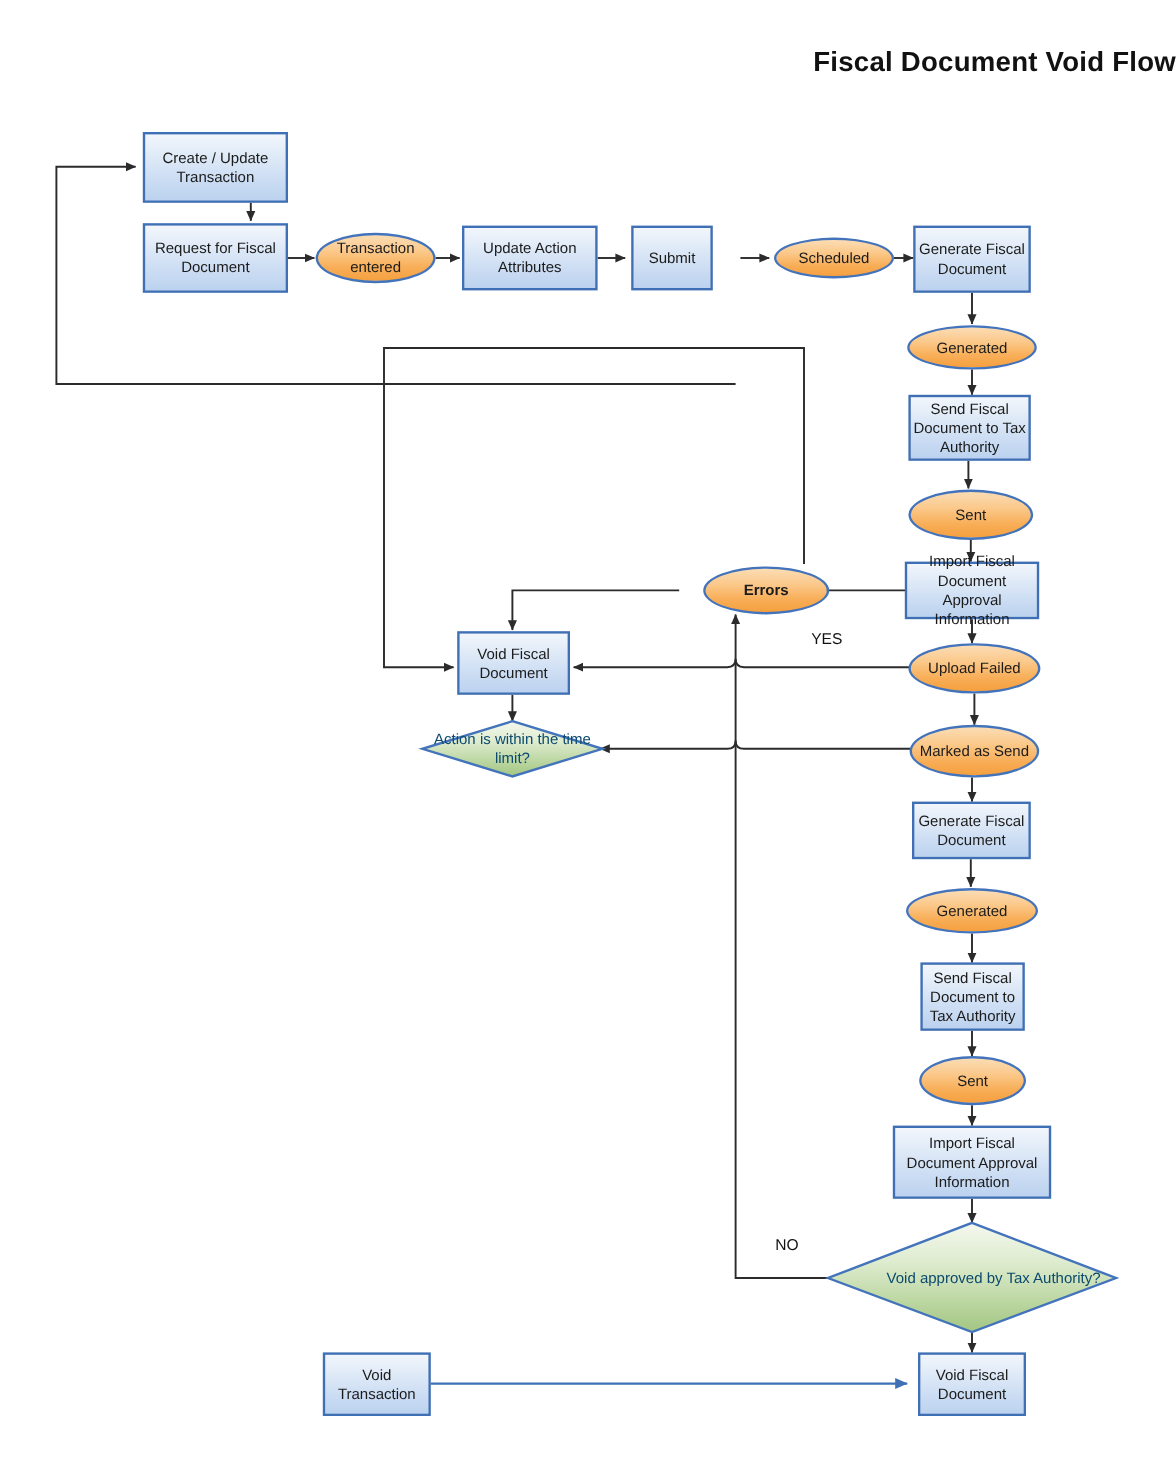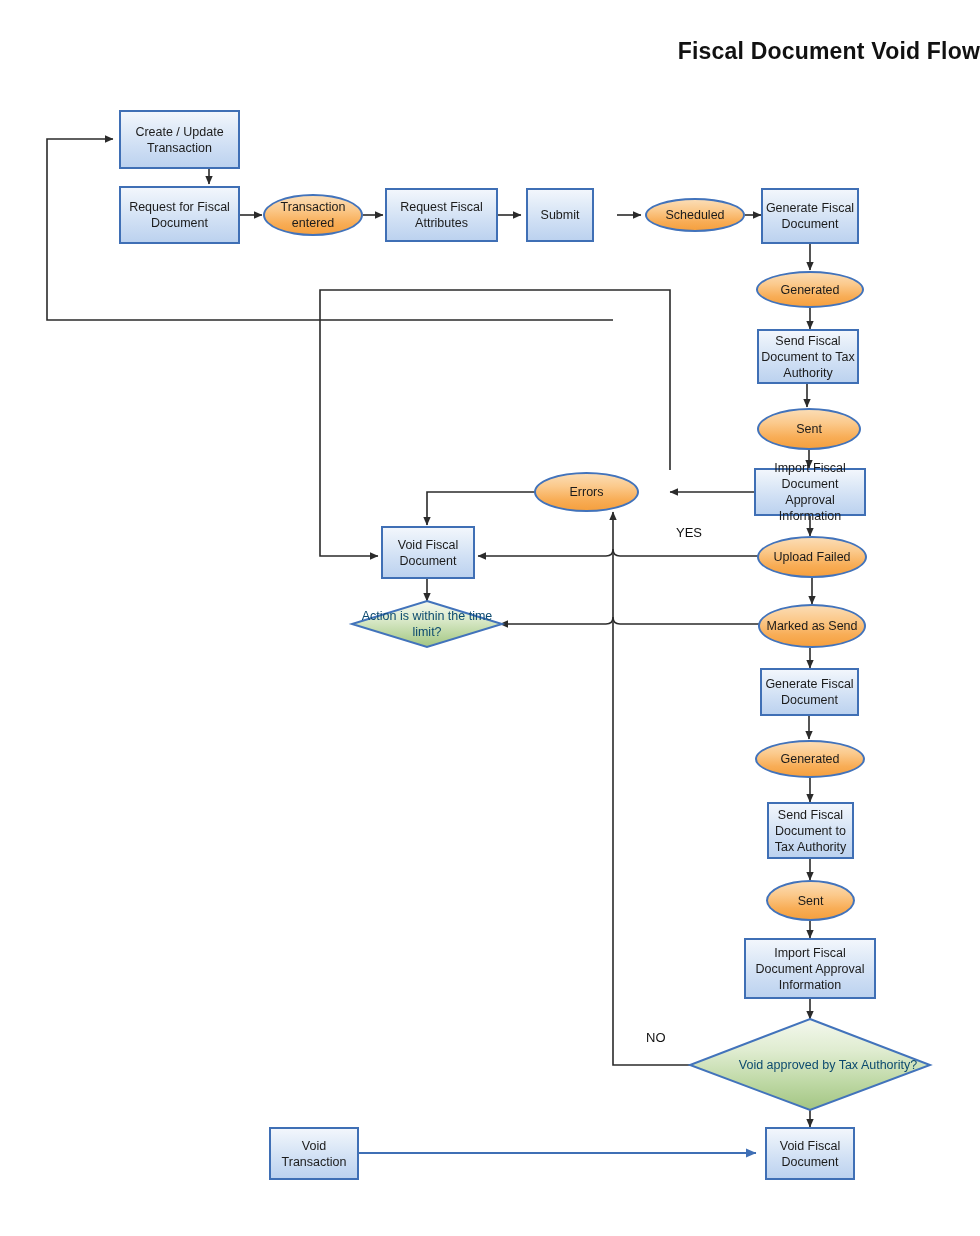--- a/index.html
+++ b/index.html
@@ -123,21 +123,21 @@
 
   <div class="node proc" style="left:119px;top:110px;width:121px;height:59px;">
     <span>Create / Update Transaction</span>
   </div>
 
   <div class="node proc" style="left:119px;top:186px;width:121px;height:58px;">
     <span>Request for Fiscal Document</span>
   </div>
 
   <div class="node proc" style="left:385px;top:188px;width:113px;height:54px;">
-    <span>Request Fiscal Attributes</span>
+    <span>Update Action Attributes</span>
   </div>
 
   <div class="node proc" style="left:526px;top:188px;width:68px;height:54px;">
     <span>Submit</span>
   </div>
 
   <div class="node proc" style="left:761px;top:188px;width:98px;height:56px;">
     <span>Generate Fiscal Document</span>
   </div>
 
@@ -182,21 +182,21 @@
   </div>
 
   <div class="node ellipse" style="left:756px;top:271px;width:108px;height:37px;">
     <span>Generated</span>
   </div>
 
   <div class="node ellipse" style="left:757px;top:408px;width:104px;height:42px;">
     <span>Sent</span>
   </div>
 
-  <div class="node ellipse" style="left:534px;top:472px;width:105px;height:40px;">
+  <div class="node ellipse" style="left:586px;top:472px;width:105px;height:40px;font-weight:bold;">
     <span>Errors</span>
   </div>
 
   <div class="node ellipse" style="left:757px;top:536px;width:110px;height:42px;">
     <span>Upload Failed</span>
   </div>
 
   <div class="node ellipse" style="left:758px;top:604px;width:108px;height:44px;">
     <span>Marked as Send</span>
   </div>

